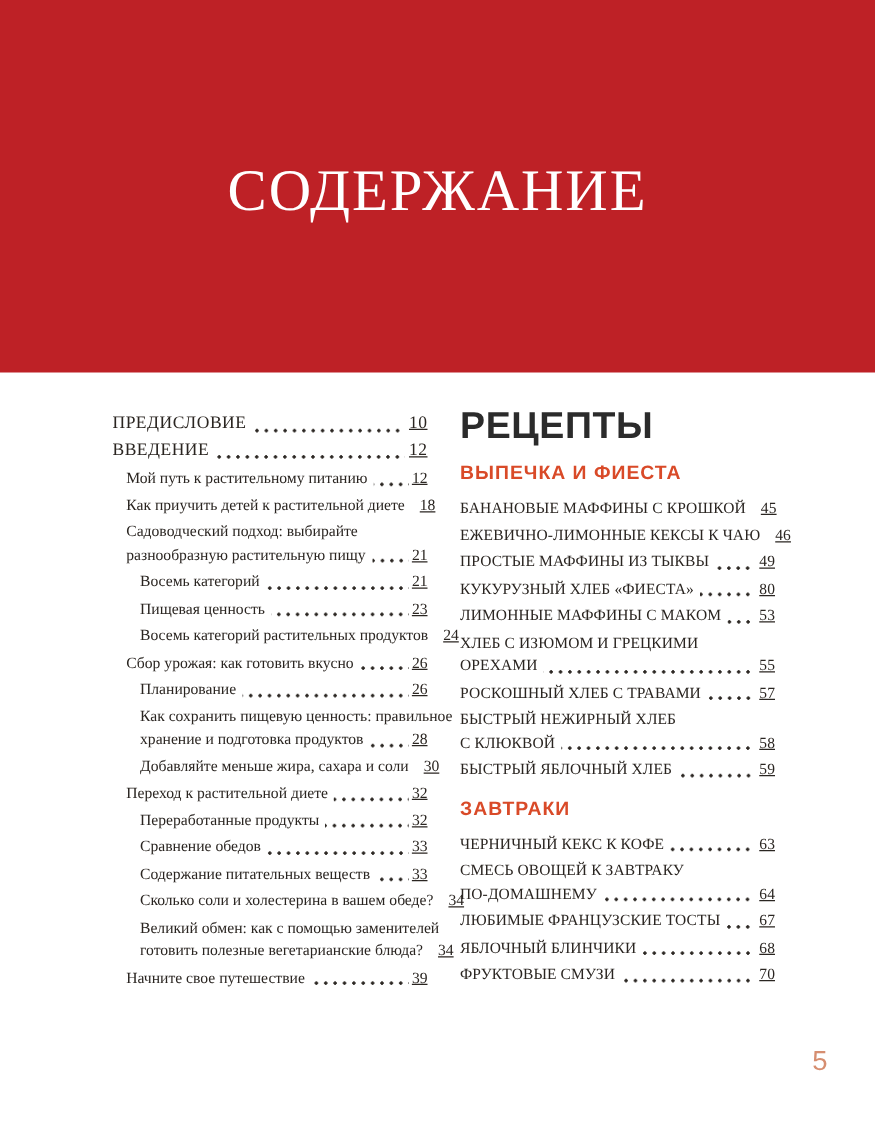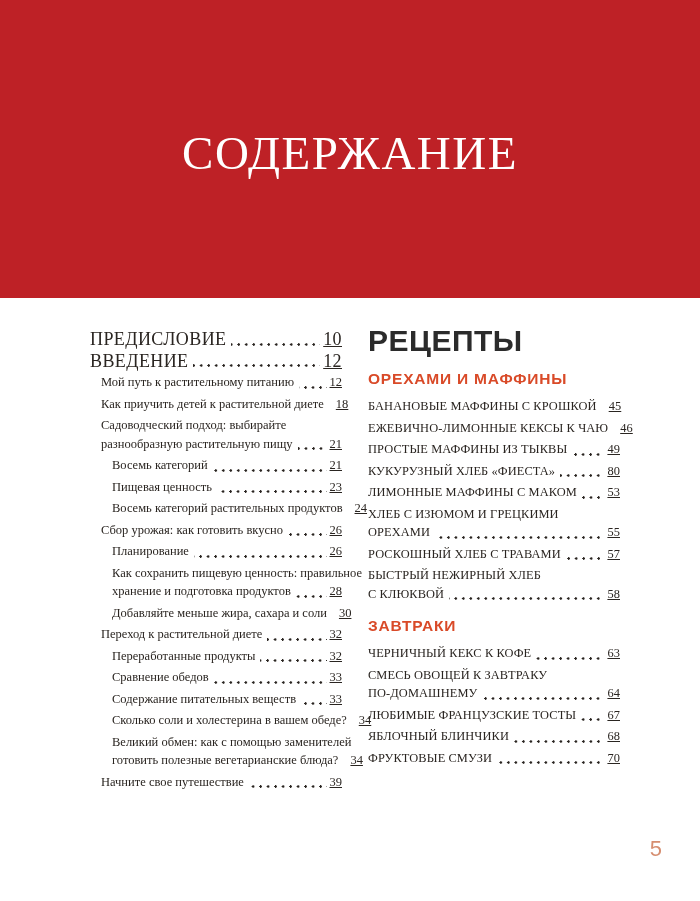--- a/index.html
+++ b/index.html
@@ -45,21 +45,21 @@
   .entry .leader{
     flex:1 1 auto;min-width:4px;align-self:flex-end;
     height:3px;margin:0 3px 3px 5px;
     background-image:radial-gradient(circle at 1.5px 1.5px,var(--text-dark) 1.15px,transparent 1.4px);
     background-size:7.5px 3px;background-repeat:repeat-x;
     background-position:right bottom;
   }
   .entry .num{flex:0 0 auto;text-decoration:underline;}
 
   
-  .left .lvl0{letter-spacing:0.4px;font-size:18px;}
+  .left .lvl0{letter-spacing:0.4px;font-size:14px;}
   .left .lvl1{padding-left:11px;}
   .left .lvl2{padding-left:22px;}
 
   
   .right h2{
     font-family:"Liberation Sans",sans-serif;font-weight:700;
     font-size:30px;line-height:34px;color:var(--heading-dark);
     letter-spacing:0.5px;margin:-4px 0 12px 0;
   }
   .right h3{
@@ -220,21 +220,21 @@
           <span class="txt">Начните свое путешествие</span>
           <span class="leader"></span>
           <span class="num">39</span>
         </div>
       </div>
     </div>
   <div class="col right">
     <h2>РЕЦЕПТЫ</h2>
     <div id="right-sections">
         <div class="section">
-          <h3>ОРЕХАМИ И МАФФИНЫ</h3>
+          <h3>ВЫПЕЧКА И ФИЕСТА</h3>
           <div class="entry lvl0">
             <div class="row">
               <span class="txt">БАНАНОВЫЕ МАФФИНЫ С КРОШКОЙ</span>
               <span class="leader"></span>
               <span class="num">45</span>
             </div>
           </div>
           <div class="entry lvl0">
             <div class="row">
               <span class="txt">ЕЖЕВИЧНО-ЛИМОННЫЕ КЕКСЫ К ЧАЮ</span>
@@ -277,20 +277,27 @@
               <span class="leader"></span>
               <span class="num">57</span>
             </div>
           </div>
           <div class="entry lvl0">
             <div class="line">БЫСТРЫЙ НЕЖИРНЫЙ ХЛЕБ</div>
             <div class="row">
               <span class="txt">С КЛЮКВОЙ</span>
               <span class="leader"></span>
               <span class="num">58</span>
+            </div>
+          </div>
+          <div class="entry lvl0">
+            <div class="row">
+              <span class="txt">БЫСТРЫЙ ЯБЛОЧНЫЙ ХЛЕБ</span>
+              <span class="leader"></span>
+              <span class="num">59</span>
             </div>
           </div>
         </div>
         <div class="section">
           <h3>ЗАВТРАКИ</h3>
           <div class="entry lvl0">
             <div class="row">
               <span class="txt">ЧЕРНИЧНЫЙ КЕКС К КОФЕ</span>
               <span class="leader"></span>
               <span class="num">63</span>

